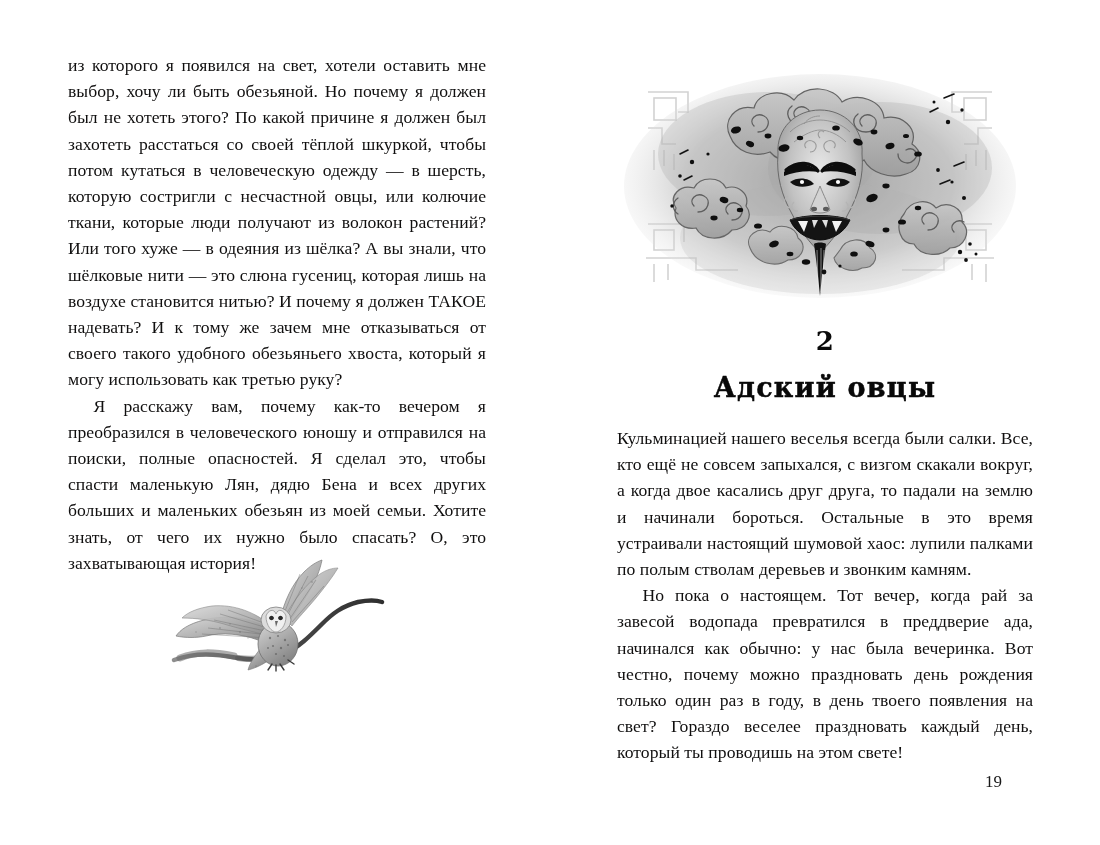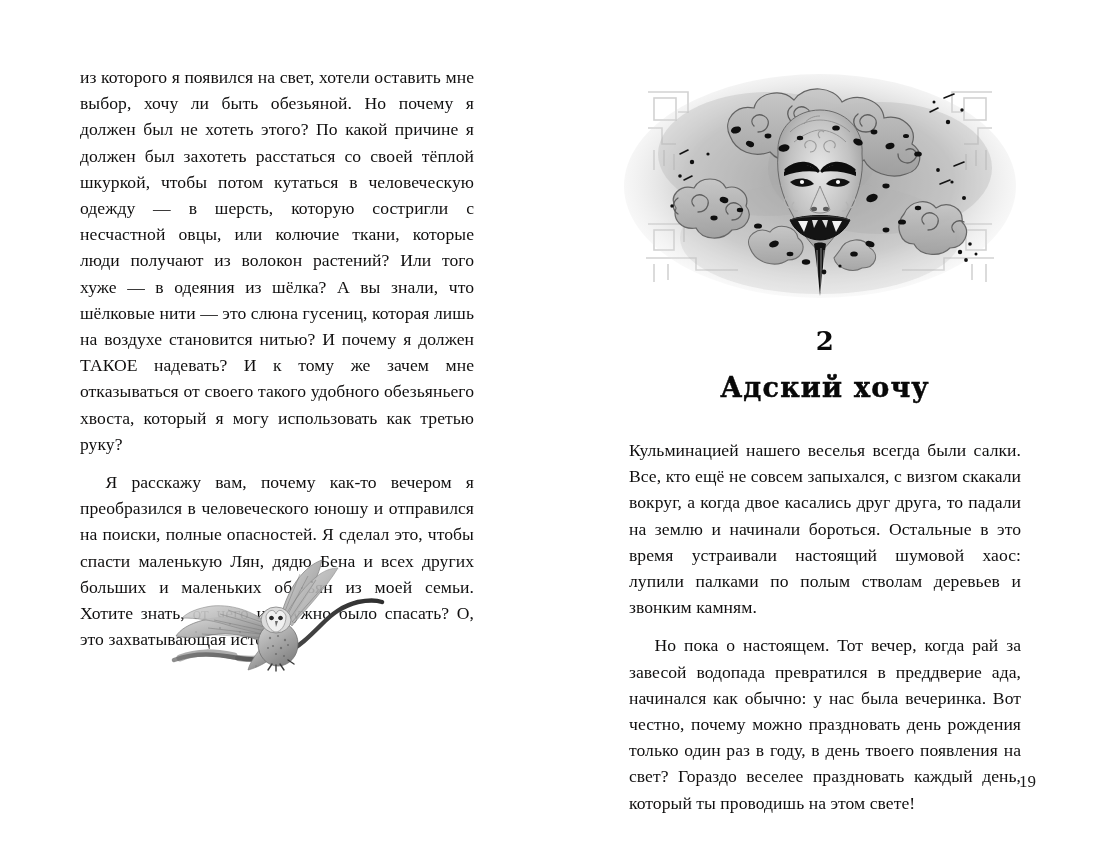--- a/index.html
+++ b/index.html
@@ -24,21 +24,21 @@
     top: 52px;
     width: 418px;
   }
   .right-col {
     position: absolute;
     left: 617px;
     top: 425px;
     width: 416px;
   }
   .body-par {
-    margin: 12px;
+    margin: 0;
     font-size: 17.6px;
     line-height: 26.2px;
     text-align: justify;
     text-justify: inter-word;
     hyphens: manual;
     color: #100f0f;
     letter-spacing: 0.05px;
   }
   .body-par + .body-par {
     text-indent: 1.45em;
@@ -87,21 +87,21 @@
     font-size: 27px;
     line-height: 32px;
     letter-spacing: 1.2px;
     color: #080808;
     -webkit-text-stroke: 0.45px #080808;
   }
 
   
   .page-number {
     position: absolute;
-    left: 1019px;
+    left: 985px;
     top: 772px;
     font-size: 17px;
     line-height: 20px;
     color: #1a1a1a;
   }
 </style>
 </head>
 <body>
 
 <div class="page">
@@ -407,21 +407,21 @@
         <path d="M66,122 L74,118"></path>
         <path d="M322,126 L332,122"></path>
         <path d="M336,108 L346,104"></path>
         <path d="M62,96 L70,92"></path>
       </g>
     </svg>
   </div>
 
   <div class="chapter-block">
     <div class="chapter-number">2</div>
-    <div class="chapter-title">Адский хочу</div>
+    <div class="chapter-title">Адский овцы</div>
   </div>
 
   <div class="right-col">
     <p class="body-par">Кульминацией нашего веселья всегда были салки. Все, кто ещё не совсем запыхался, с визгом скакали вокруг, а когда двое касались друг друга, то падали на землю и начинали бороться. Остальные в это время устраивали настоящий шумовой хаос: лупили палками по полым стволам деревьев и звонким камням.</p>
     <p class="body-par">Но пока о настоящем. Тот вечер, когда рай за завесой водопада превратился в преддверие ада, начинался как обычно: у нас была вечеринка. Вот честно, почему можно праздновать день рождения только один раз в году, в день твоего появления на свет? Гораздо веселее праздновать каждый день, который ты проводишь на этом свете!</p>
   </div>
 
   <div class="page-number">19</div>
 
 </div>

